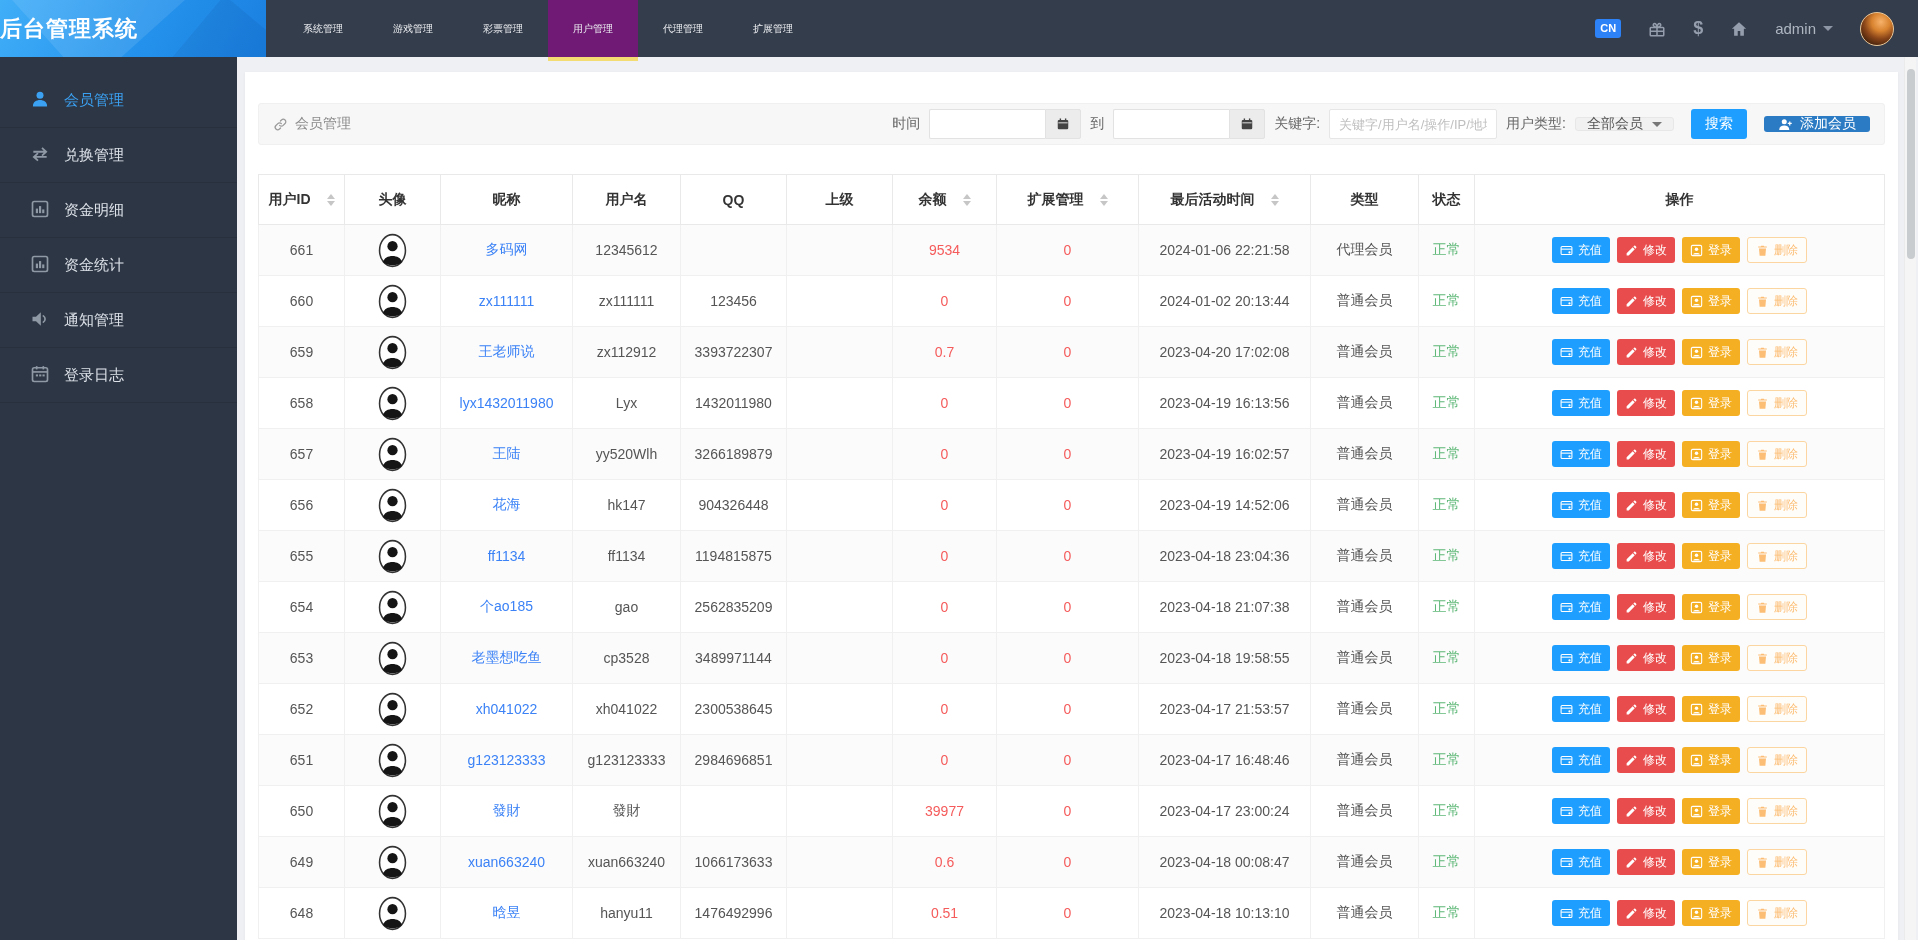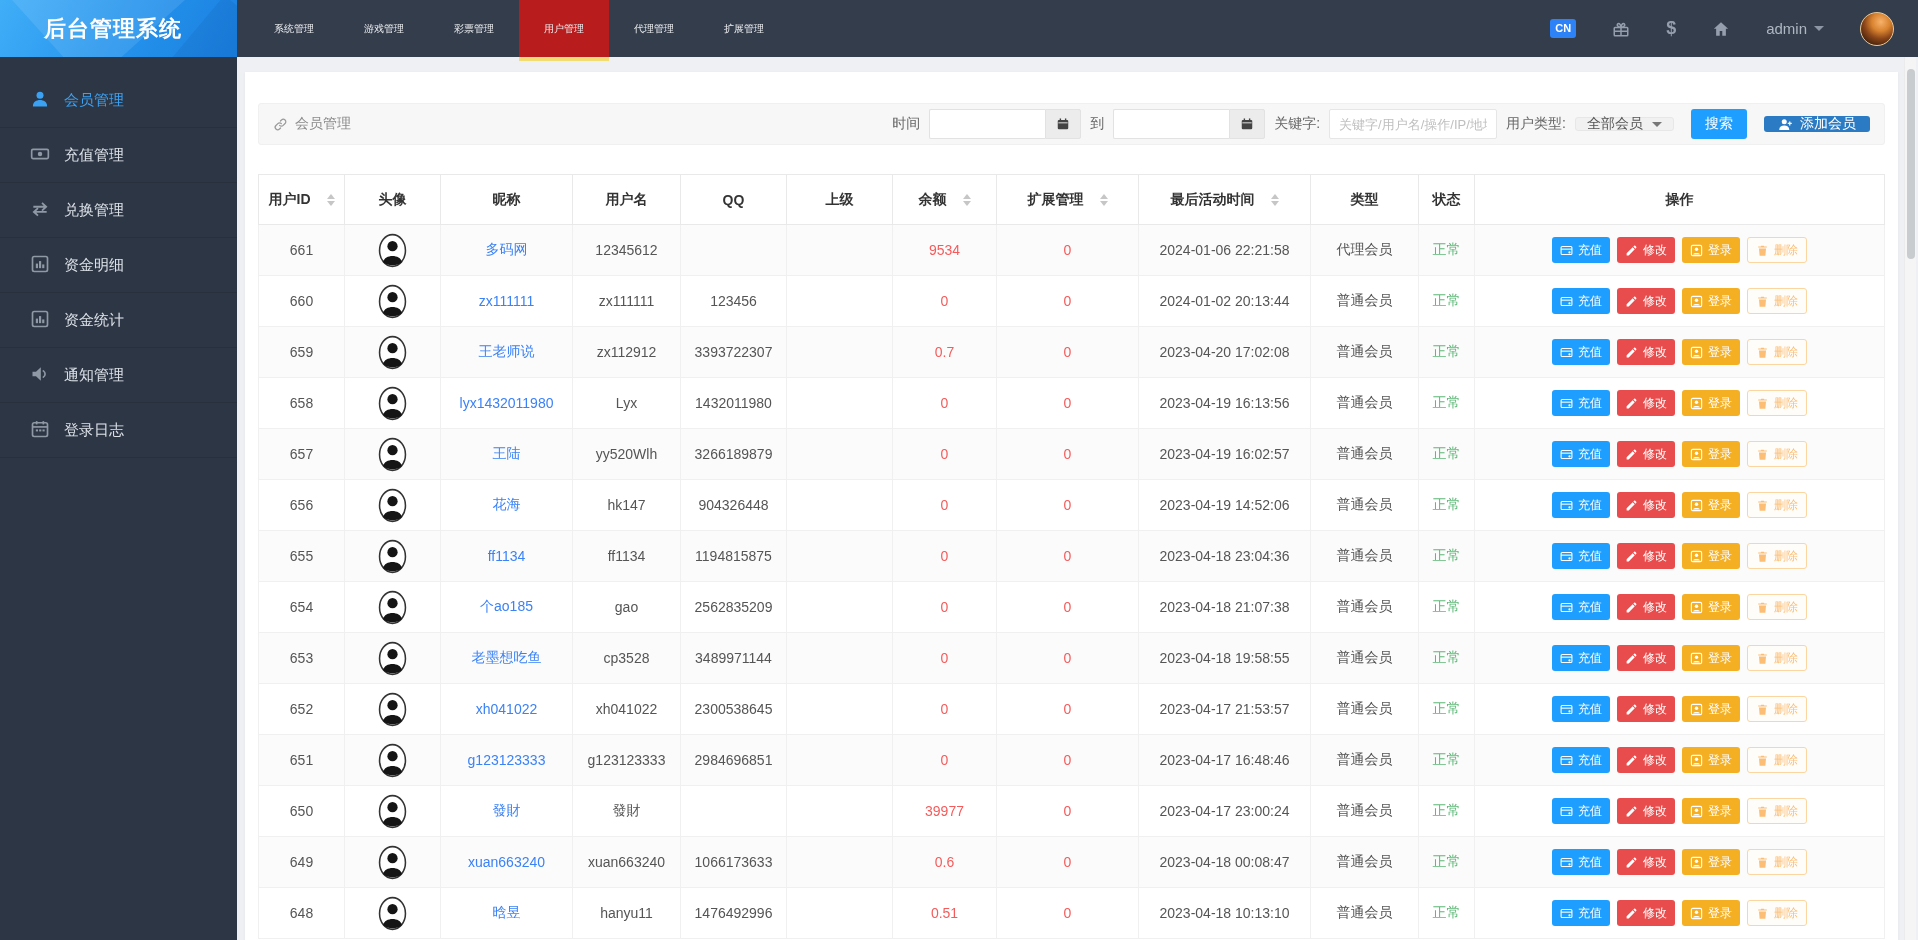--- a/index.html
+++ b/index.html
@@ -1,29 +1,29 @@
 <!DOCTYPE html>
 <html><head>
 <meta charset="utf-8">
 <style>
   * { box-sizing: border-box; margin: 0; padding: 0; }
   html, body { width: 1918px; height: 940px; overflow: hidden; }
   body { font-family: "Liberation Sans", sans-serif; background: #eef0f4; position: relative; }
 
   
   .topbar { position: absolute; top: 0; left: 0; width: 100%; height: 57px; background: #343d4c; display: flex; align-items: stretch; z-index: 20; }
-  .logo { width: 237px; background: linear-gradient(118deg, #41aef8 0%, #2492ec 55%, #1b7fe0 100%); position: relative; overflow: hidden; display: flex; align-items: center; padding-left: 44px; }
+  .logo { width: 266px; background: linear-gradient(118deg, #41aef8 0%, #2492ec 55%, #1b7fe0 100%); position: relative; overflow: hidden; display: flex; align-items: center; }
   .logo::before { content: ""; position: absolute; width: 150px; height: 150px; background: rgba(255,255,255,.10); transform: rotate(48deg); top: -95px; left: 20px; }
   .logo::after { content: ""; position: absolute; width: 170px; height: 170px; background: rgba(0,40,90,.08); transform: rotate(40deg); top: 30px; left: 150px; }
   .logo span { position: relative; z-index: 2; color: #fff; font-size: 22px; font-weight: bold; letter-spacing: 1px; }
   .nav-tabs { display: flex; margin-left: 12px; }
   .nav-tab { padding: 0 25px; display: flex; align-items: center; color: #edeff2; font-size: 10px; cursor: pointer; position: relative; }
-  .nav-tab.active { background: #b91c1c; }
+  .nav-tab.active { background: #701a75; }
   .nav-tab.active::after { content: ""; position: absolute; left: 0; right: 0; bottom: -4px; height: 4px; background: #f3dc71; }
-  .topbar-right { margin-left: auto; display: flex; align-items: center; gap: 36px; padding-right: 24px; }
+  .topbar-right { margin-left: auto; display: flex; align-items: center; gap: 27px; padding-right: 24px; }
   .tb-icon { color: #959eac; display: flex; align-items: center; cursor: pointer; }
   .tb-icon svg { width: 18px; height: 18px; fill: #959eac; }
   .tb-icon.stroke svg { fill: none; stroke: #959eac; stroke-width: 2; }
   .dollar { font-size: 18px; font-weight: bold; }
   .lang-badge { background: #2e82f7; color: #fff; font-size: 11px; font-weight: bold; padding: 4px 5px; border-radius: 3px; cursor: pointer; line-height: 1; }
   .admin { display: flex; align-items: center; gap: 7px; color: #aeb6c2; font-size: 15px; cursor: pointer; }
   .caret { width: 0; height: 0; border-left: 5px solid transparent; border-right: 5px solid transparent; border-top: 5px solid #8d96a4; display: inline-block; }
   .avatar { width: 34px; height: 34px; border-radius: 50%; cursor: pointer; border: 1px solid #e8c89a;
             background: radial-gradient(circle at 62% 28%, #f7b26a 0%, #d8832f 30%, #8a4519 55%, #3a1d0b 85%); }
 
@@ -119,27 +119,20 @@
   </div>
 </header>
 
 <aside class="sidebar" id="sidebar">
     <div class="side-item active">
       <span class="side-ic"><svg viewBox="0 0 24 24" fill="currentColor">
           <circle cx="12" cy="7.5" r="4.2"></circle>
           <path d="M3.5 20.5c0-4.8 4-7.2 8.5-7.2s8.5 2.4 8.5 7.2v.5h-17z"></path>
         </svg></span>
       <span>会员管理</span>
-    </div>
-    <div class="side-item">
-      <span class="side-ic"><svg viewBox="0 0 24 24">
-          <rect x="2" y="6.5" width="20" height="11" rx="1.5" fill="none" stroke="currentColor" stroke-width="2"></rect>
-          <circle cx="12" cy="12" r="2.7" fill="currentColor"></circle>
-        </svg></span>
-      <span>充值管理</span>
     </div>
     <div class="side-item">
       <span class="side-ic"><svg viewBox="0 0 24 24" fill="currentColor">
           <path d="M4 8.2h12.4l-2.7-2.7L15.1 4 21 9.4l-5.9 5.2-1.4-1.5 2.7-2.7H4z"></path>
           <path d="M20 16.2H7.6l2.7-2.7L8.9 12 3 17.4l5.9 5.2 1.4-1.5-2.7-2.7H20z" transform="translate(0 -1.8)"></path>
         </svg></span>
       <span>兑换管理</span>
     </div>
     <div class="side-item">
       <span class="side-ic"><svg viewBox="0 0 24 24">

